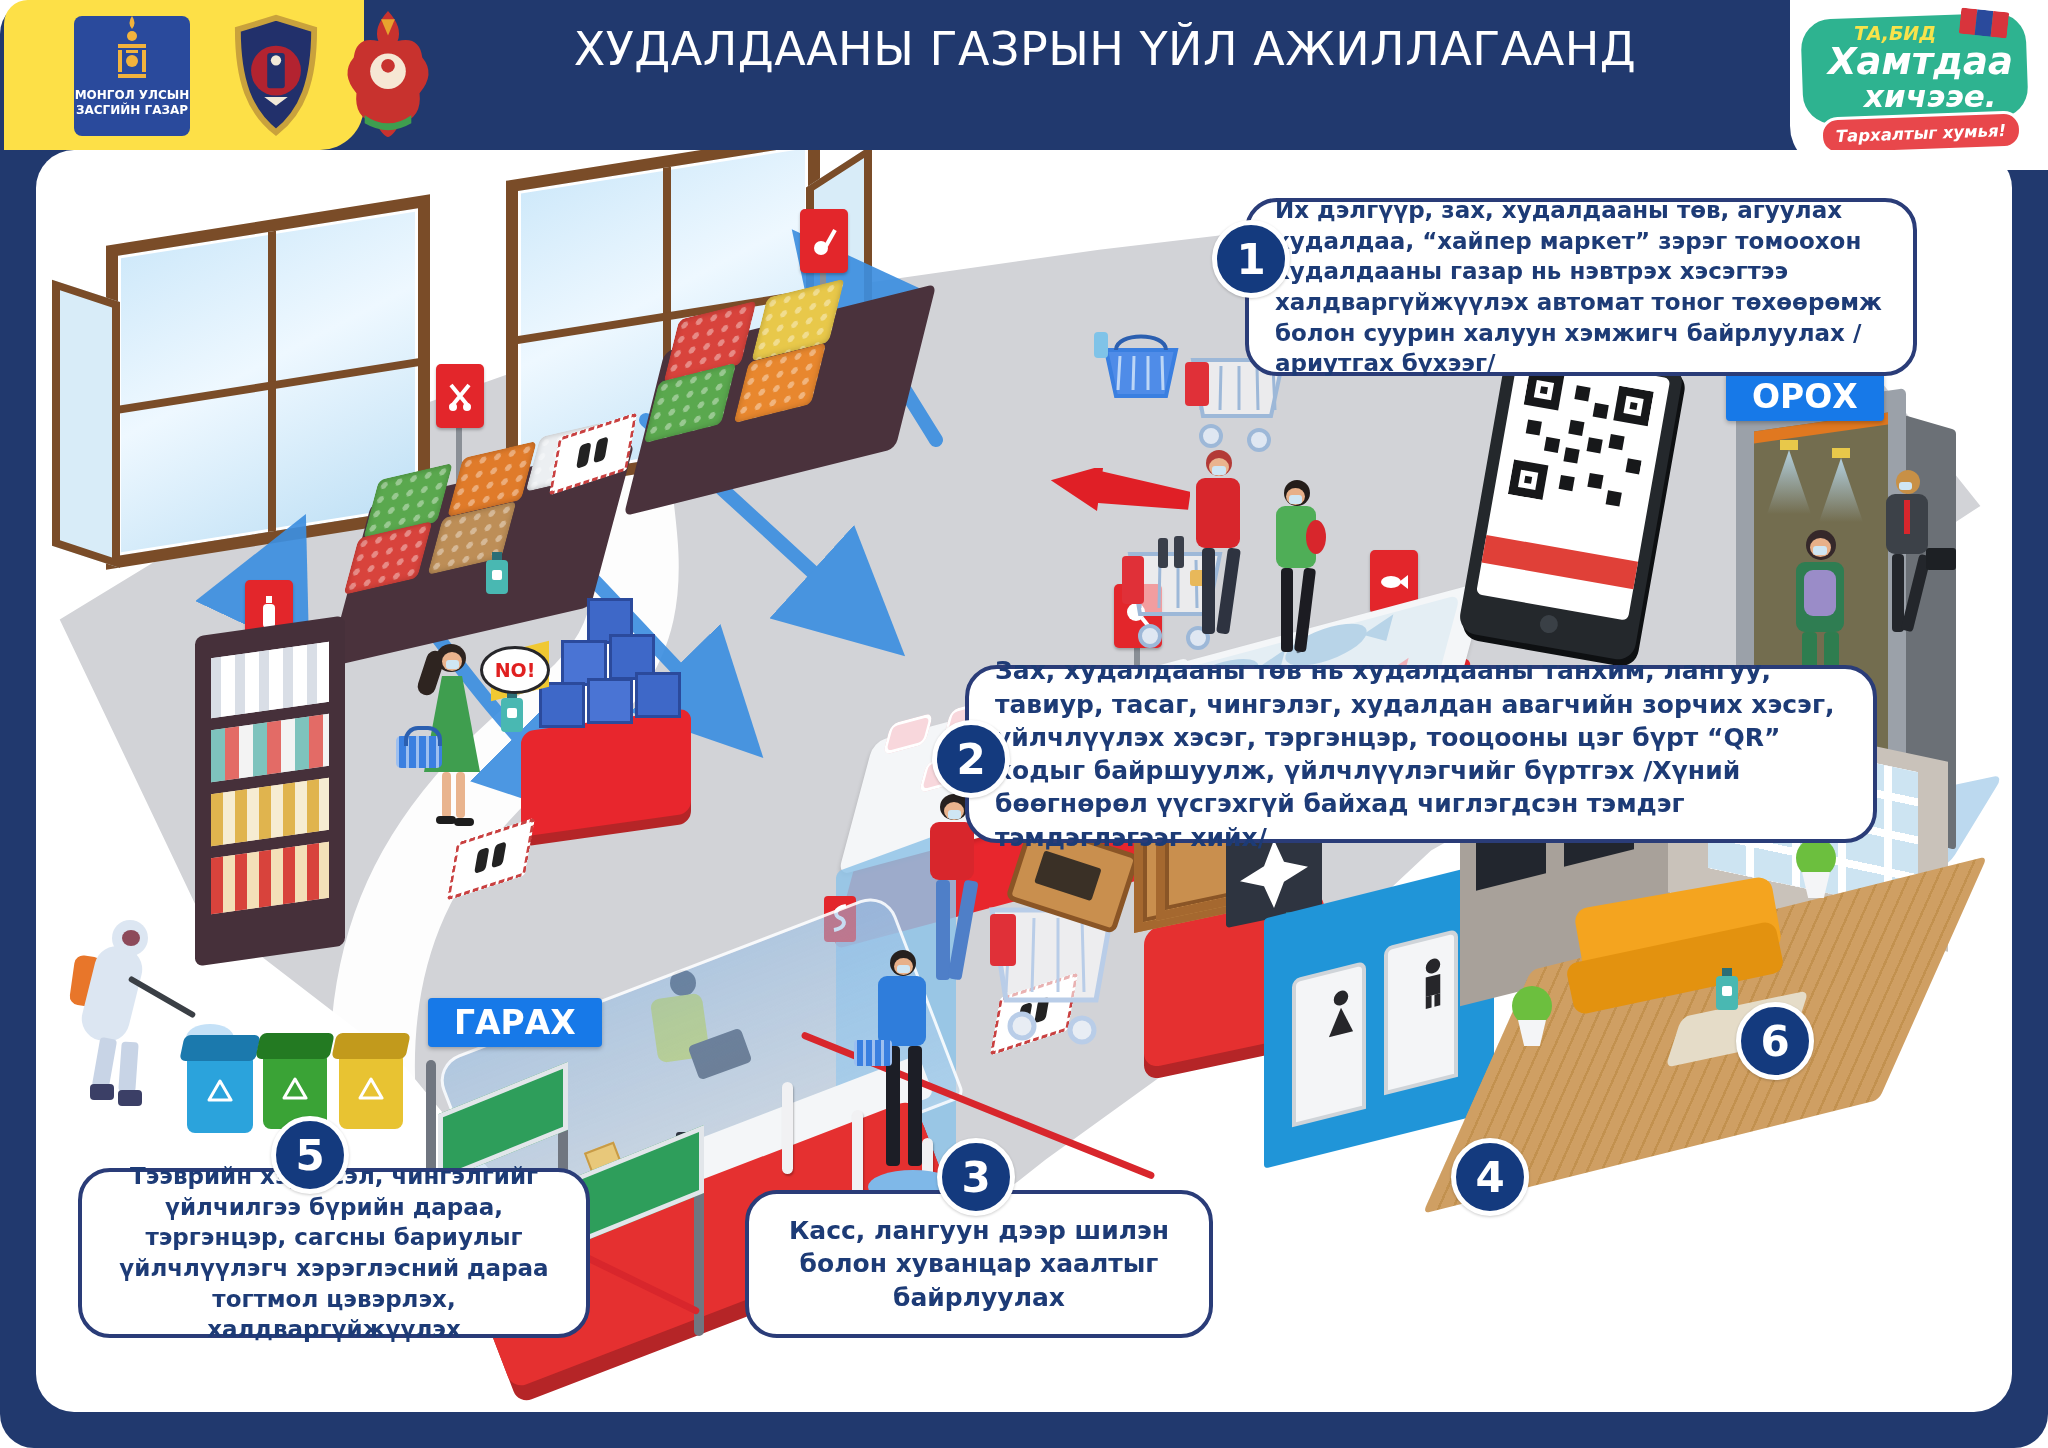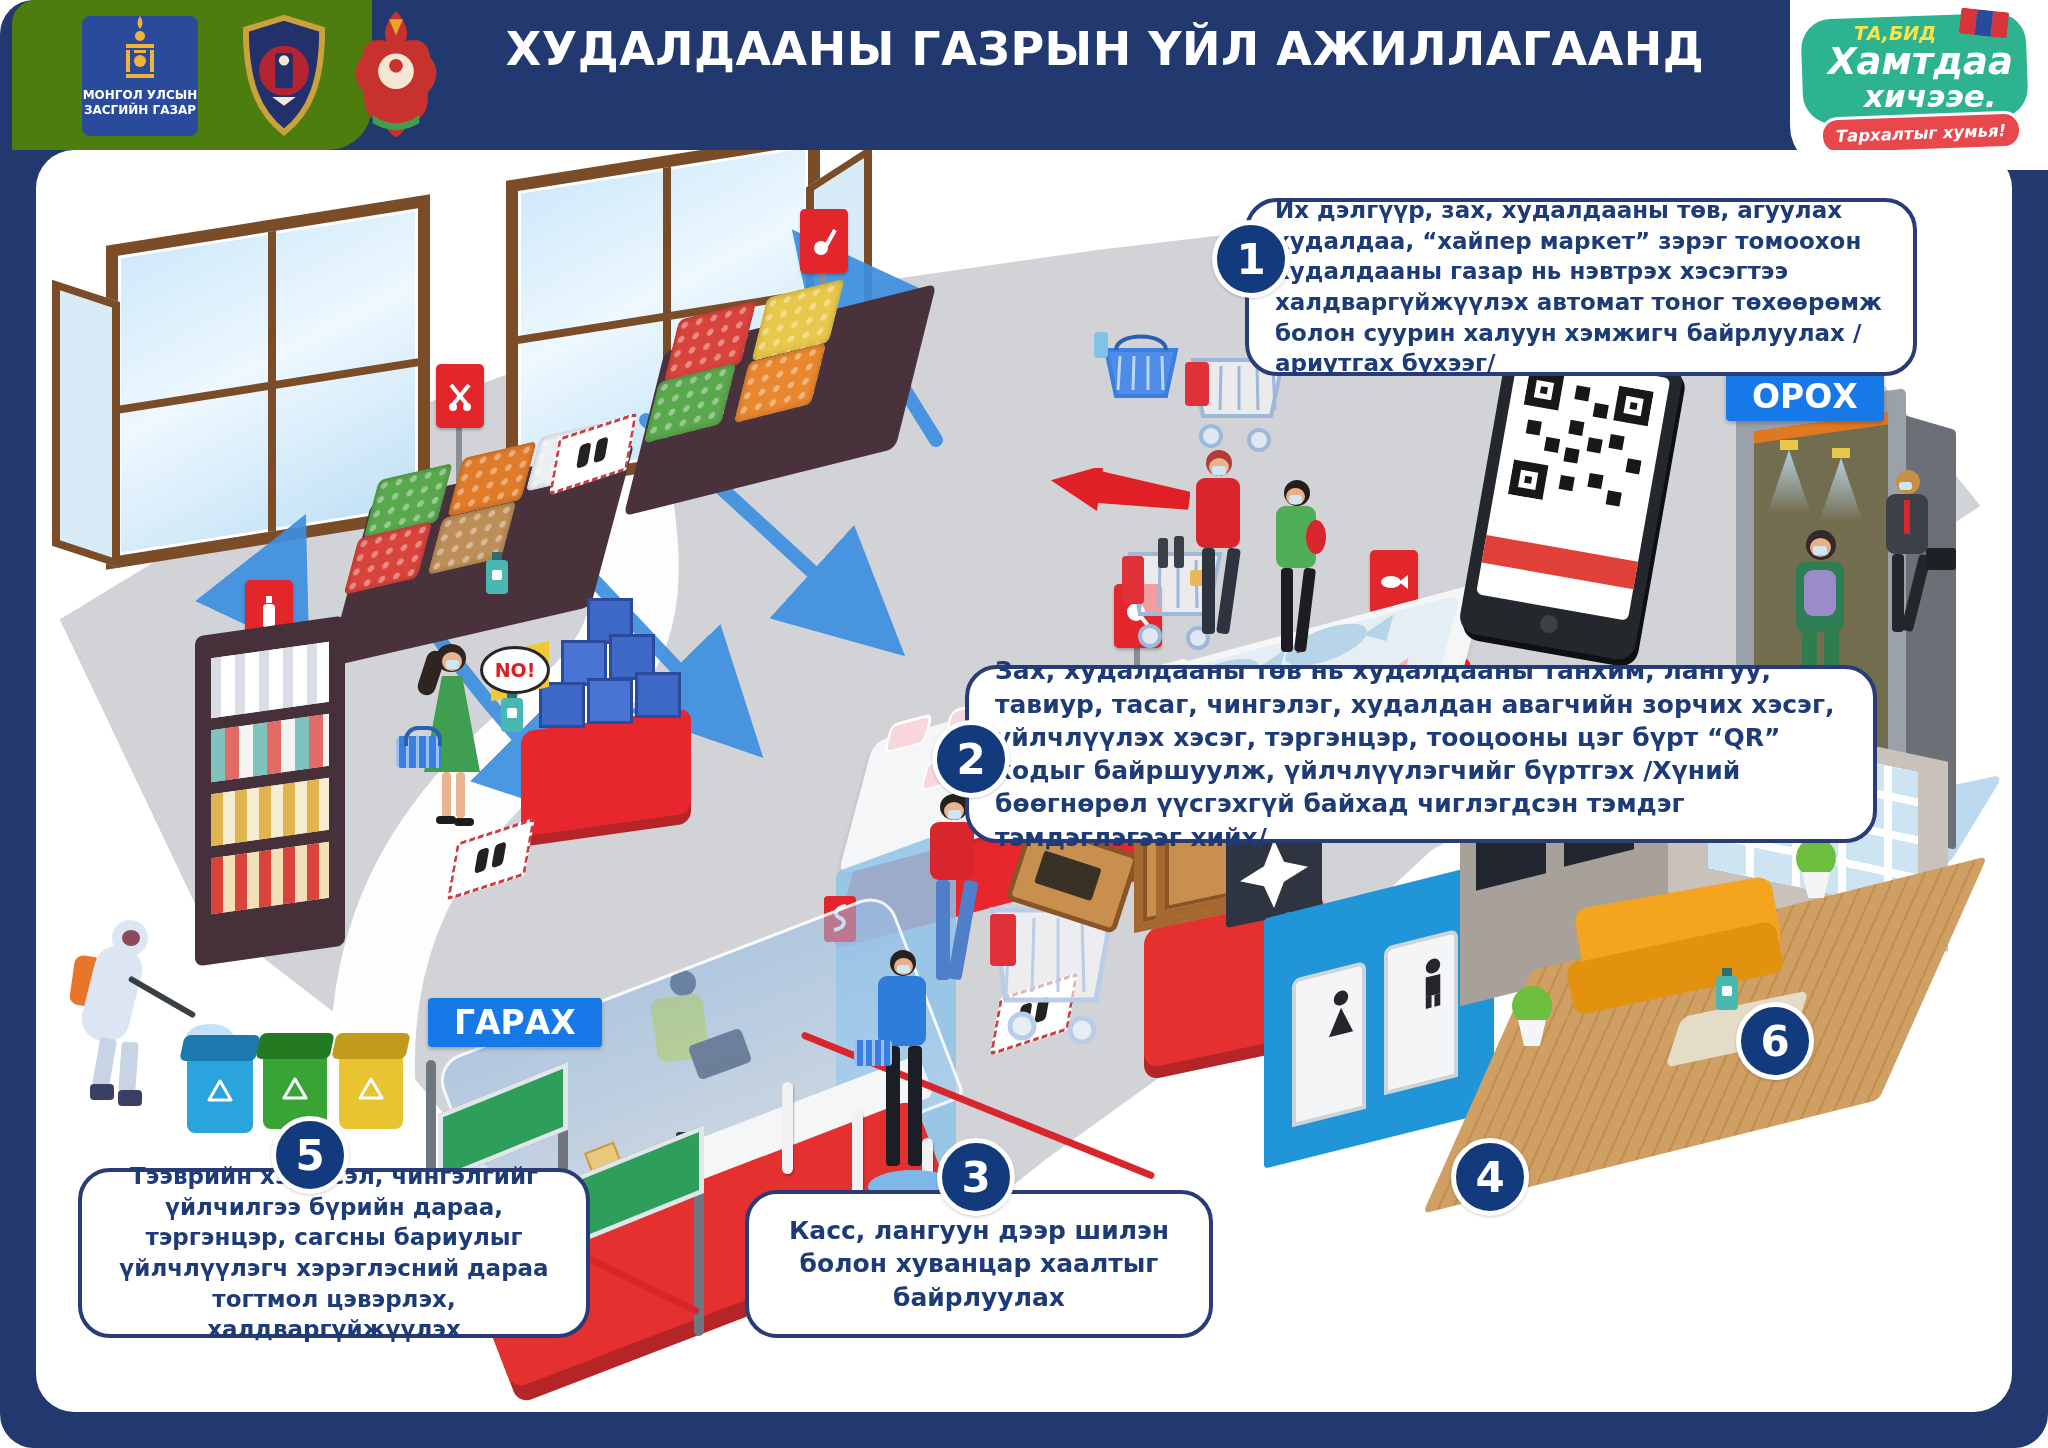--- a/index.html
+++ b/index.html
@@ -2,23 +2,23 @@
 <html><head>
 <meta charset="utf-8">
 <style>
   html,body{margin:0;padding:0}
   body{width:2048px;height:1448px;background:#ffffff;position:relative;overflow:hidden;
        font-family:"DejaVu Sans","Liberation Sans",sans-serif;}
   .p{position:absolute}
   .poster{inset:0;background:#21396e;border-radius:34px}
   .main{left:36px;top:150px;width:1976px;height:1262px;background:#ffffff;border-radius:38px;overflow:hidden}
   
-  .tabL{left:12px;top:0;width:360px;height:150px;background:#4d7c0f;border-radius:24px 0 44px 0}
+  .tabL{left:4px;top:0;width:360px;height:150px;background:#fde047;border-radius:24px 0 44px 0}
   .tabR{right:0;top:0;width:258px;height:170px;background:#fff;border-radius:0 24px 0 44px}
-  .title{left:430px;top:20px;width:1350px;text-align:center;color:#fff;font-weight:bold;
+  .title{left:430px;top:20px;width:1350px;text-align:center;color:#fff;font-weight:normal;
          font-size:46px;line-height:1.3;letter-spacing:.5px}
   .govlogo{left:70px;top:16px;width:116px;height:120px;background:#2a4a9c;border-radius:8px;text-align:center}
   .govlogo .t{color:#fff;font-size:12px;font-weight:bold;line-height:1.25;margin-top:2px}
   .badge{left:12px;top:2px;width:232px;height:142px}
   .blob{left:0;top:14px;width:225px;height:105px;background:#2eb390;border-radius:30px;transform:rotate(-2deg)}
   .badge .tag{left:52px;top:20px;color:#f8e34b;font-size:19px;font-weight:bold;font-style:oblique}
   .badge .l1{left:26px;top:38px;color:#fff;font-size:37px;font-weight:bold;font-style:oblique}
   .badge .l2{left:62px;top:76px;color:#fff;font-size:31px;font-weight:bold;font-style:oblique}
   .badge .pill{left:18px;top:112px;width:196px;height:32px;background:#e8474b;border:3px solid #fff;
         border-radius:18px;color:#fff;font-size:16.5px;font-weight:bold;font-style:oblique;

